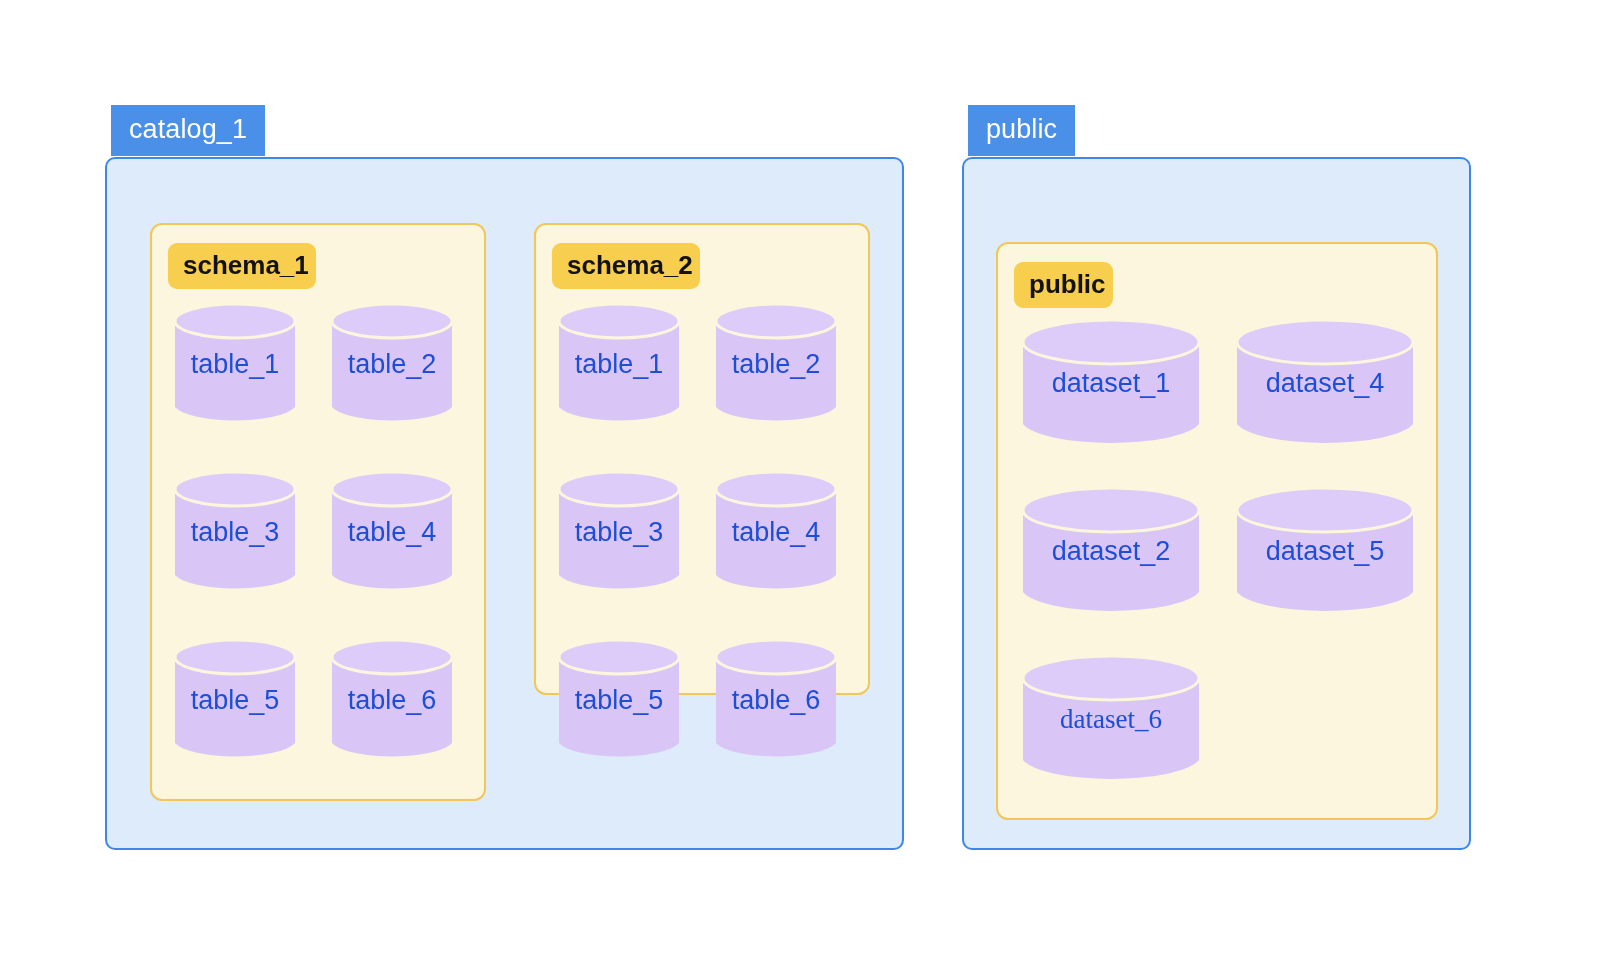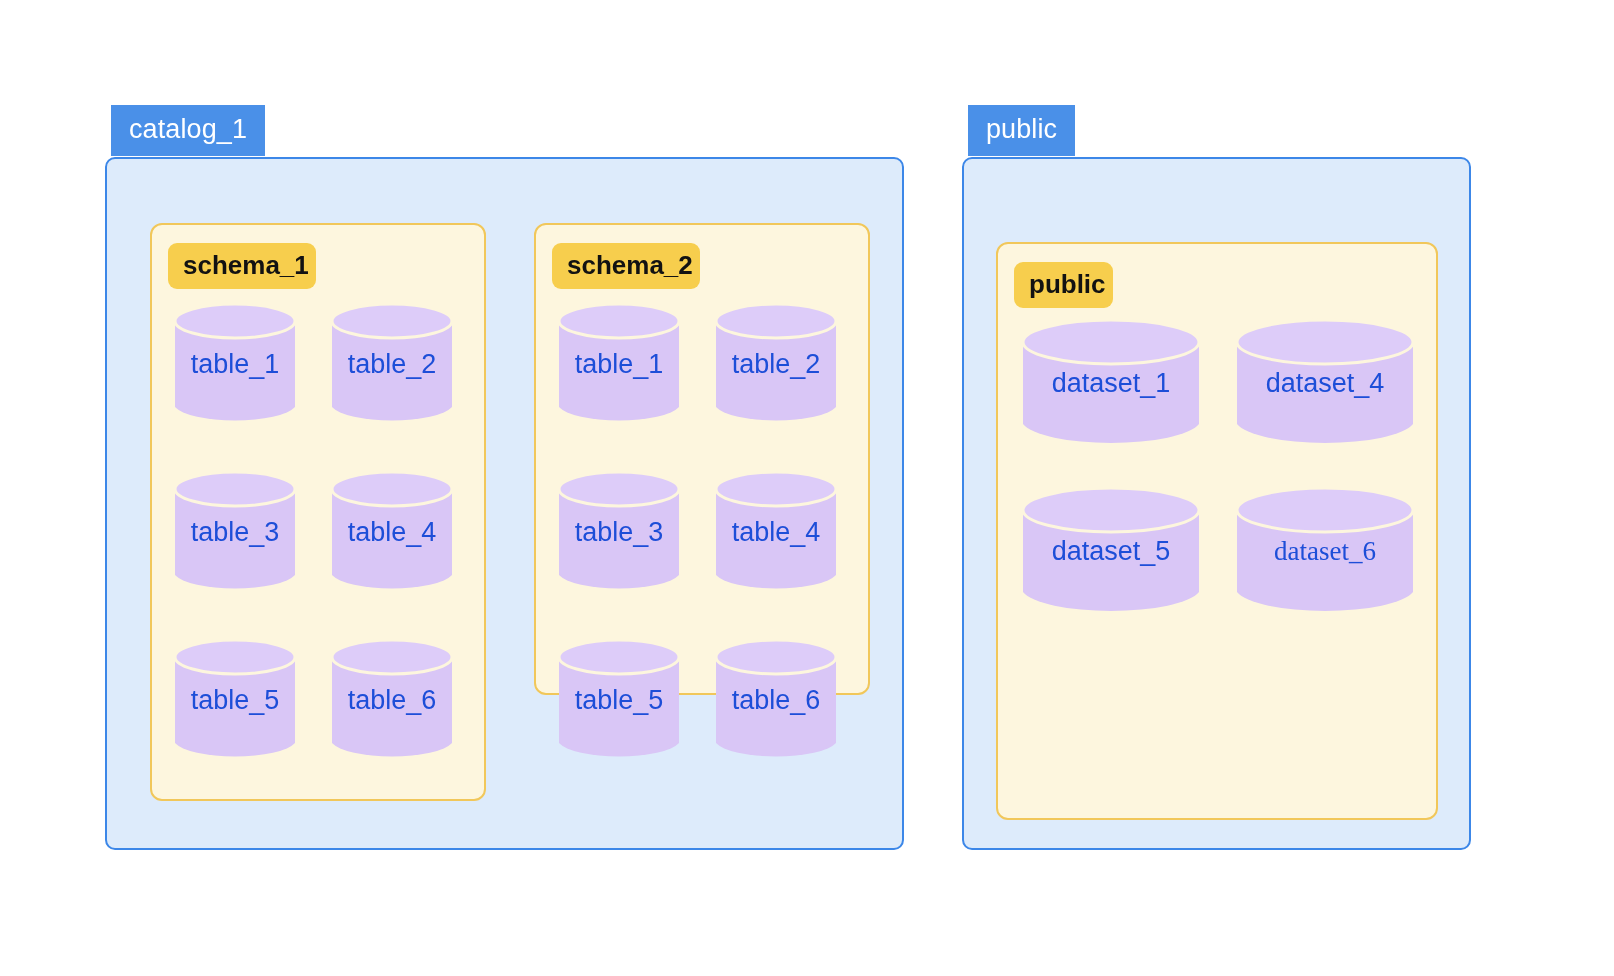--- a/index.html
+++ b/index.html
@@ -260,20 +260,27 @@
           </div>
 
           <div class="cylinder" style="width:180px;height:130px;">
             <svg width="180" height="130" viewBox="0 0 180 130">
               <path d="M2 24 L2 106 A90 24 0 0 0 178 106 L178 24 Z" fill="#d9c6f6"></path>
               <ellipse cx="90" cy="24" rx="88" ry="22" fill="#ddccf9" stroke="#fdf6de" stroke-width="3"></ellipse>
             </svg>
             <span class="cyl-label">dataset_4</span>
           </div>
 
+          <div class="cylinder" style="width:180px;height:130px;">
+            <svg width="180" height="130" viewBox="0 0 180 130">
+              <path d="M2 24 L2 106 A90 24 0 0 0 178 106 L178 24 Z" fill="#d9c6f6"></path>
+              <ellipse cx="90" cy="24" rx="88" ry="22" fill="#ddccf9" stroke="#fdf6de" stroke-width="3"></ellipse>
+            </svg>
+            <span class="cyl-label">dataset_2</span>
+          </div>
 
           <div class="cylinder" style="width:180px;height:130px;">
             <svg width="180" height="130" viewBox="0 0 180 130">
               <path d="M2 24 L2 106 A90 24 0 0 0 178 106 L178 24 Z" fill="#d9c6f6"></path>
               <ellipse cx="90" cy="24" rx="88" ry="22" fill="#ddccf9" stroke="#fdf6de" stroke-width="3"></ellipse>
             </svg>
             <span class="cyl-label">dataset_5</span>
           </div>
 
 

